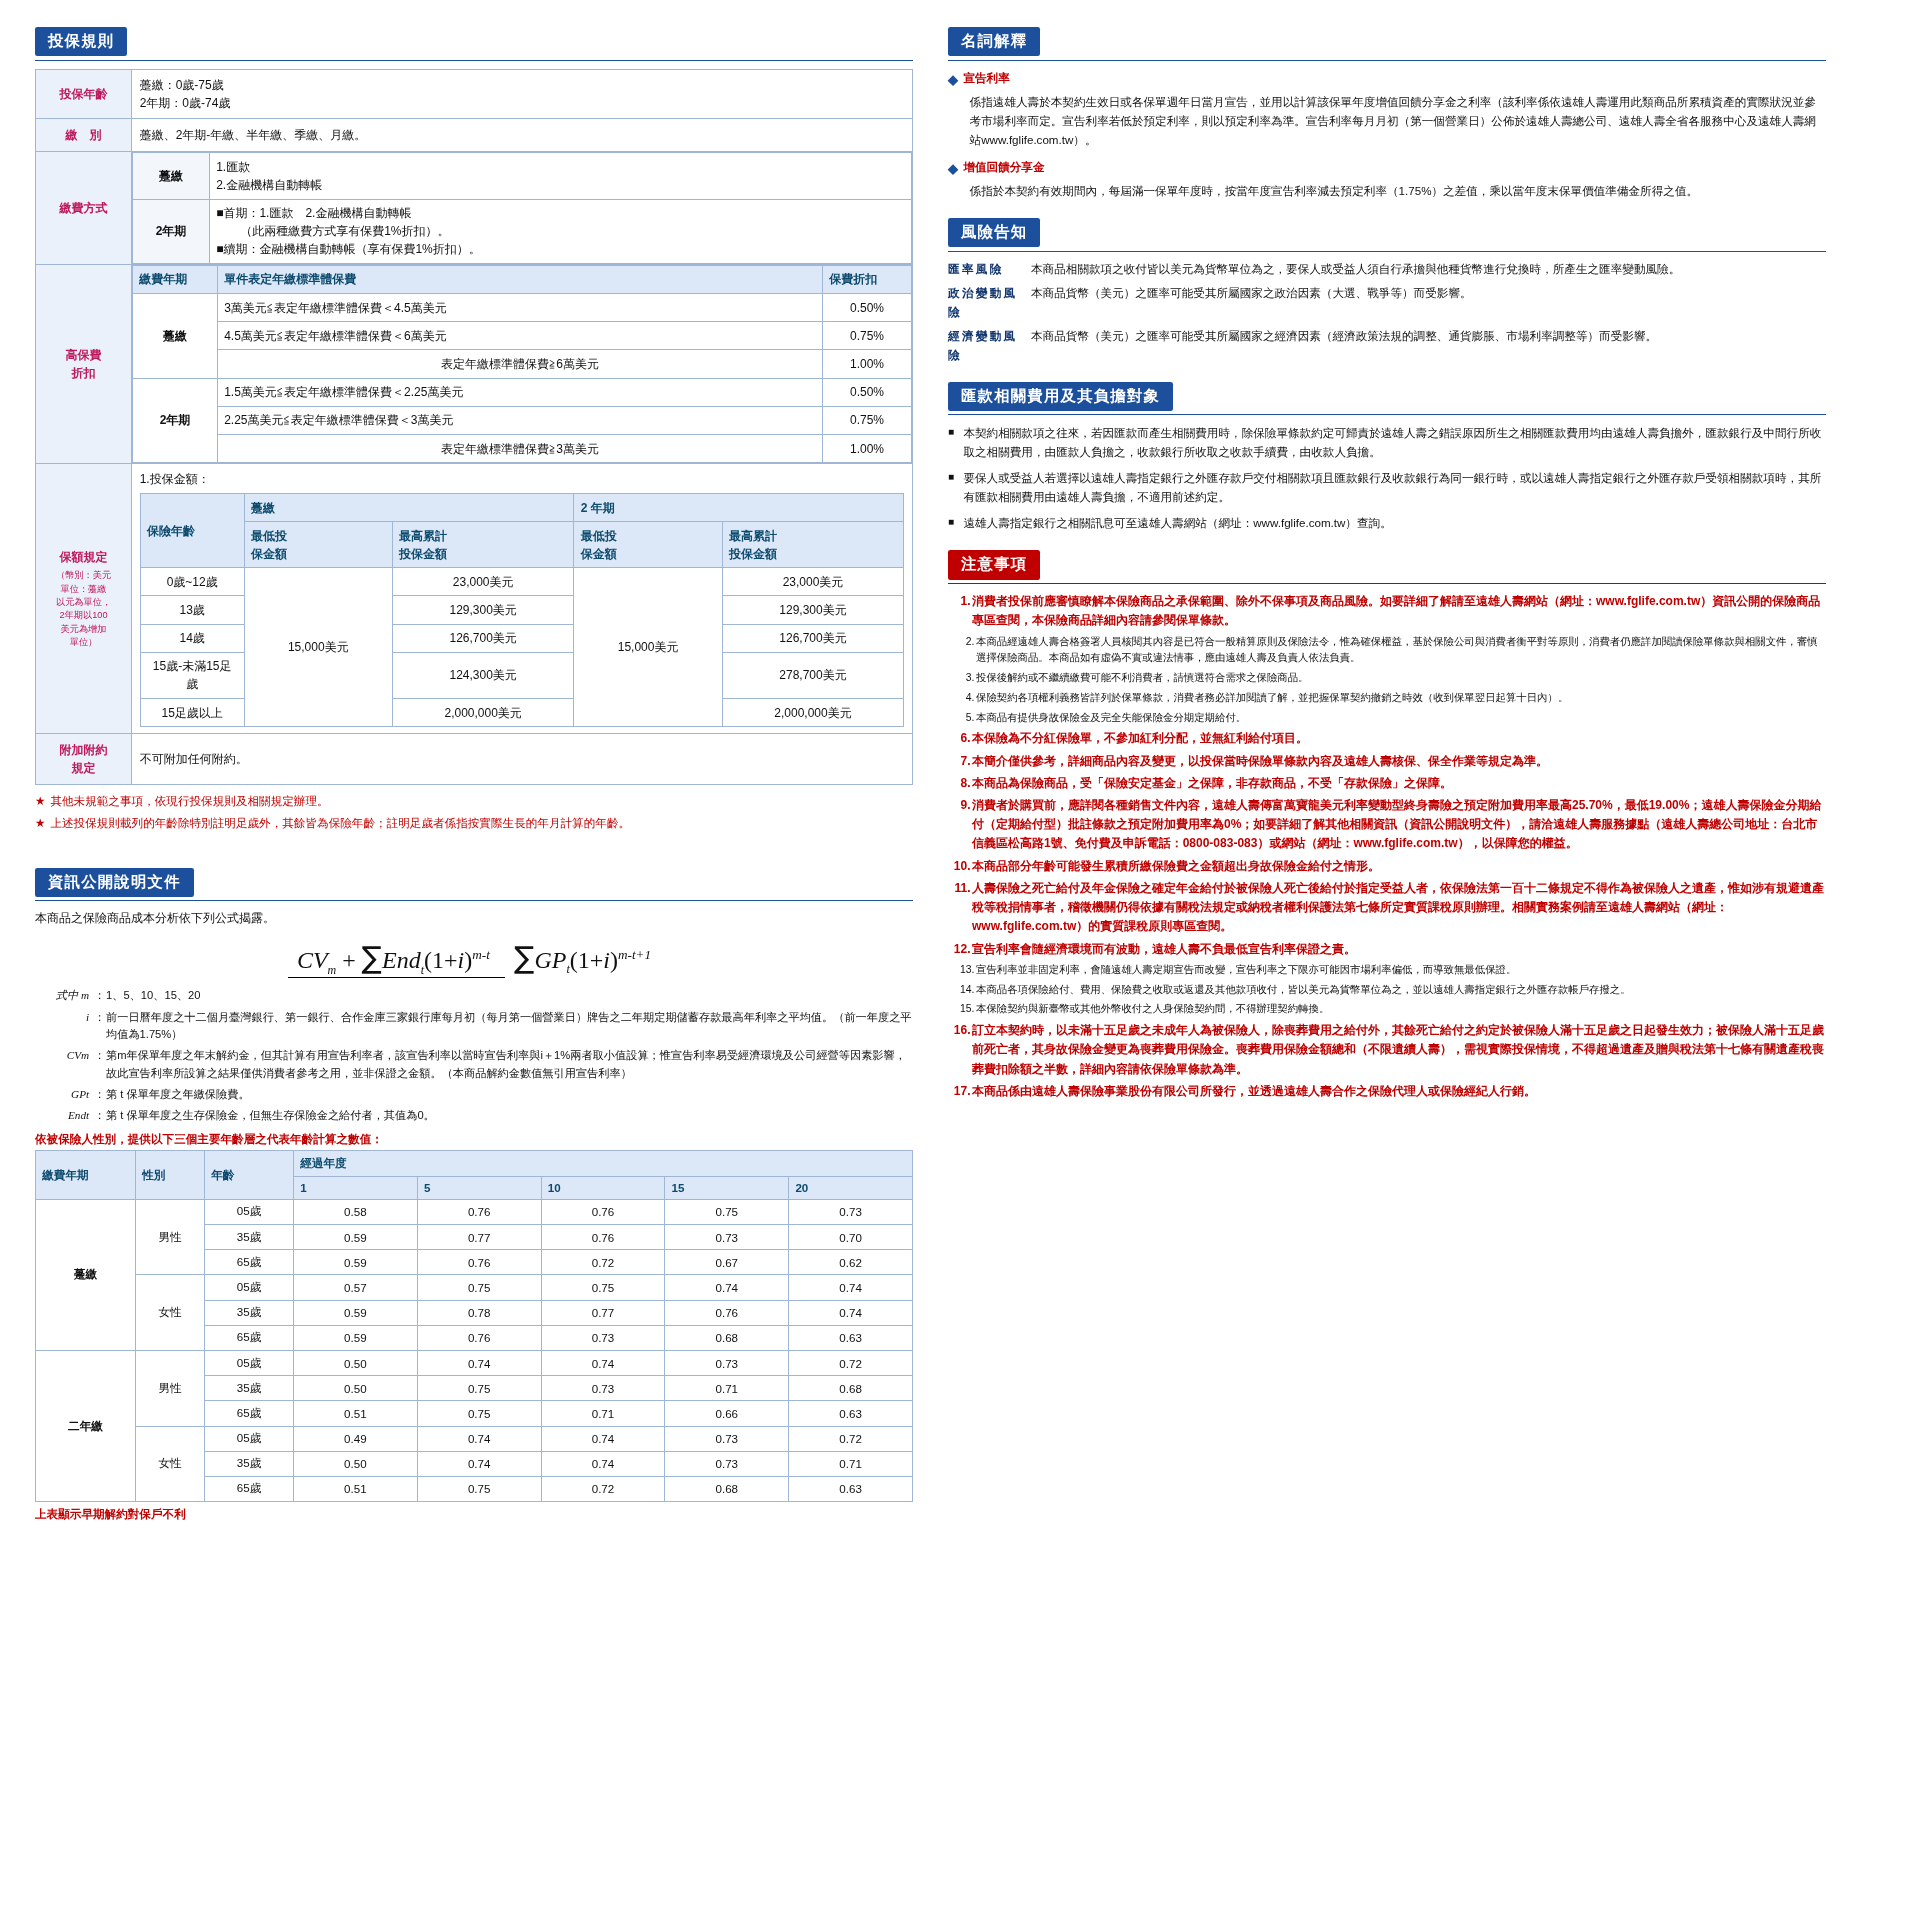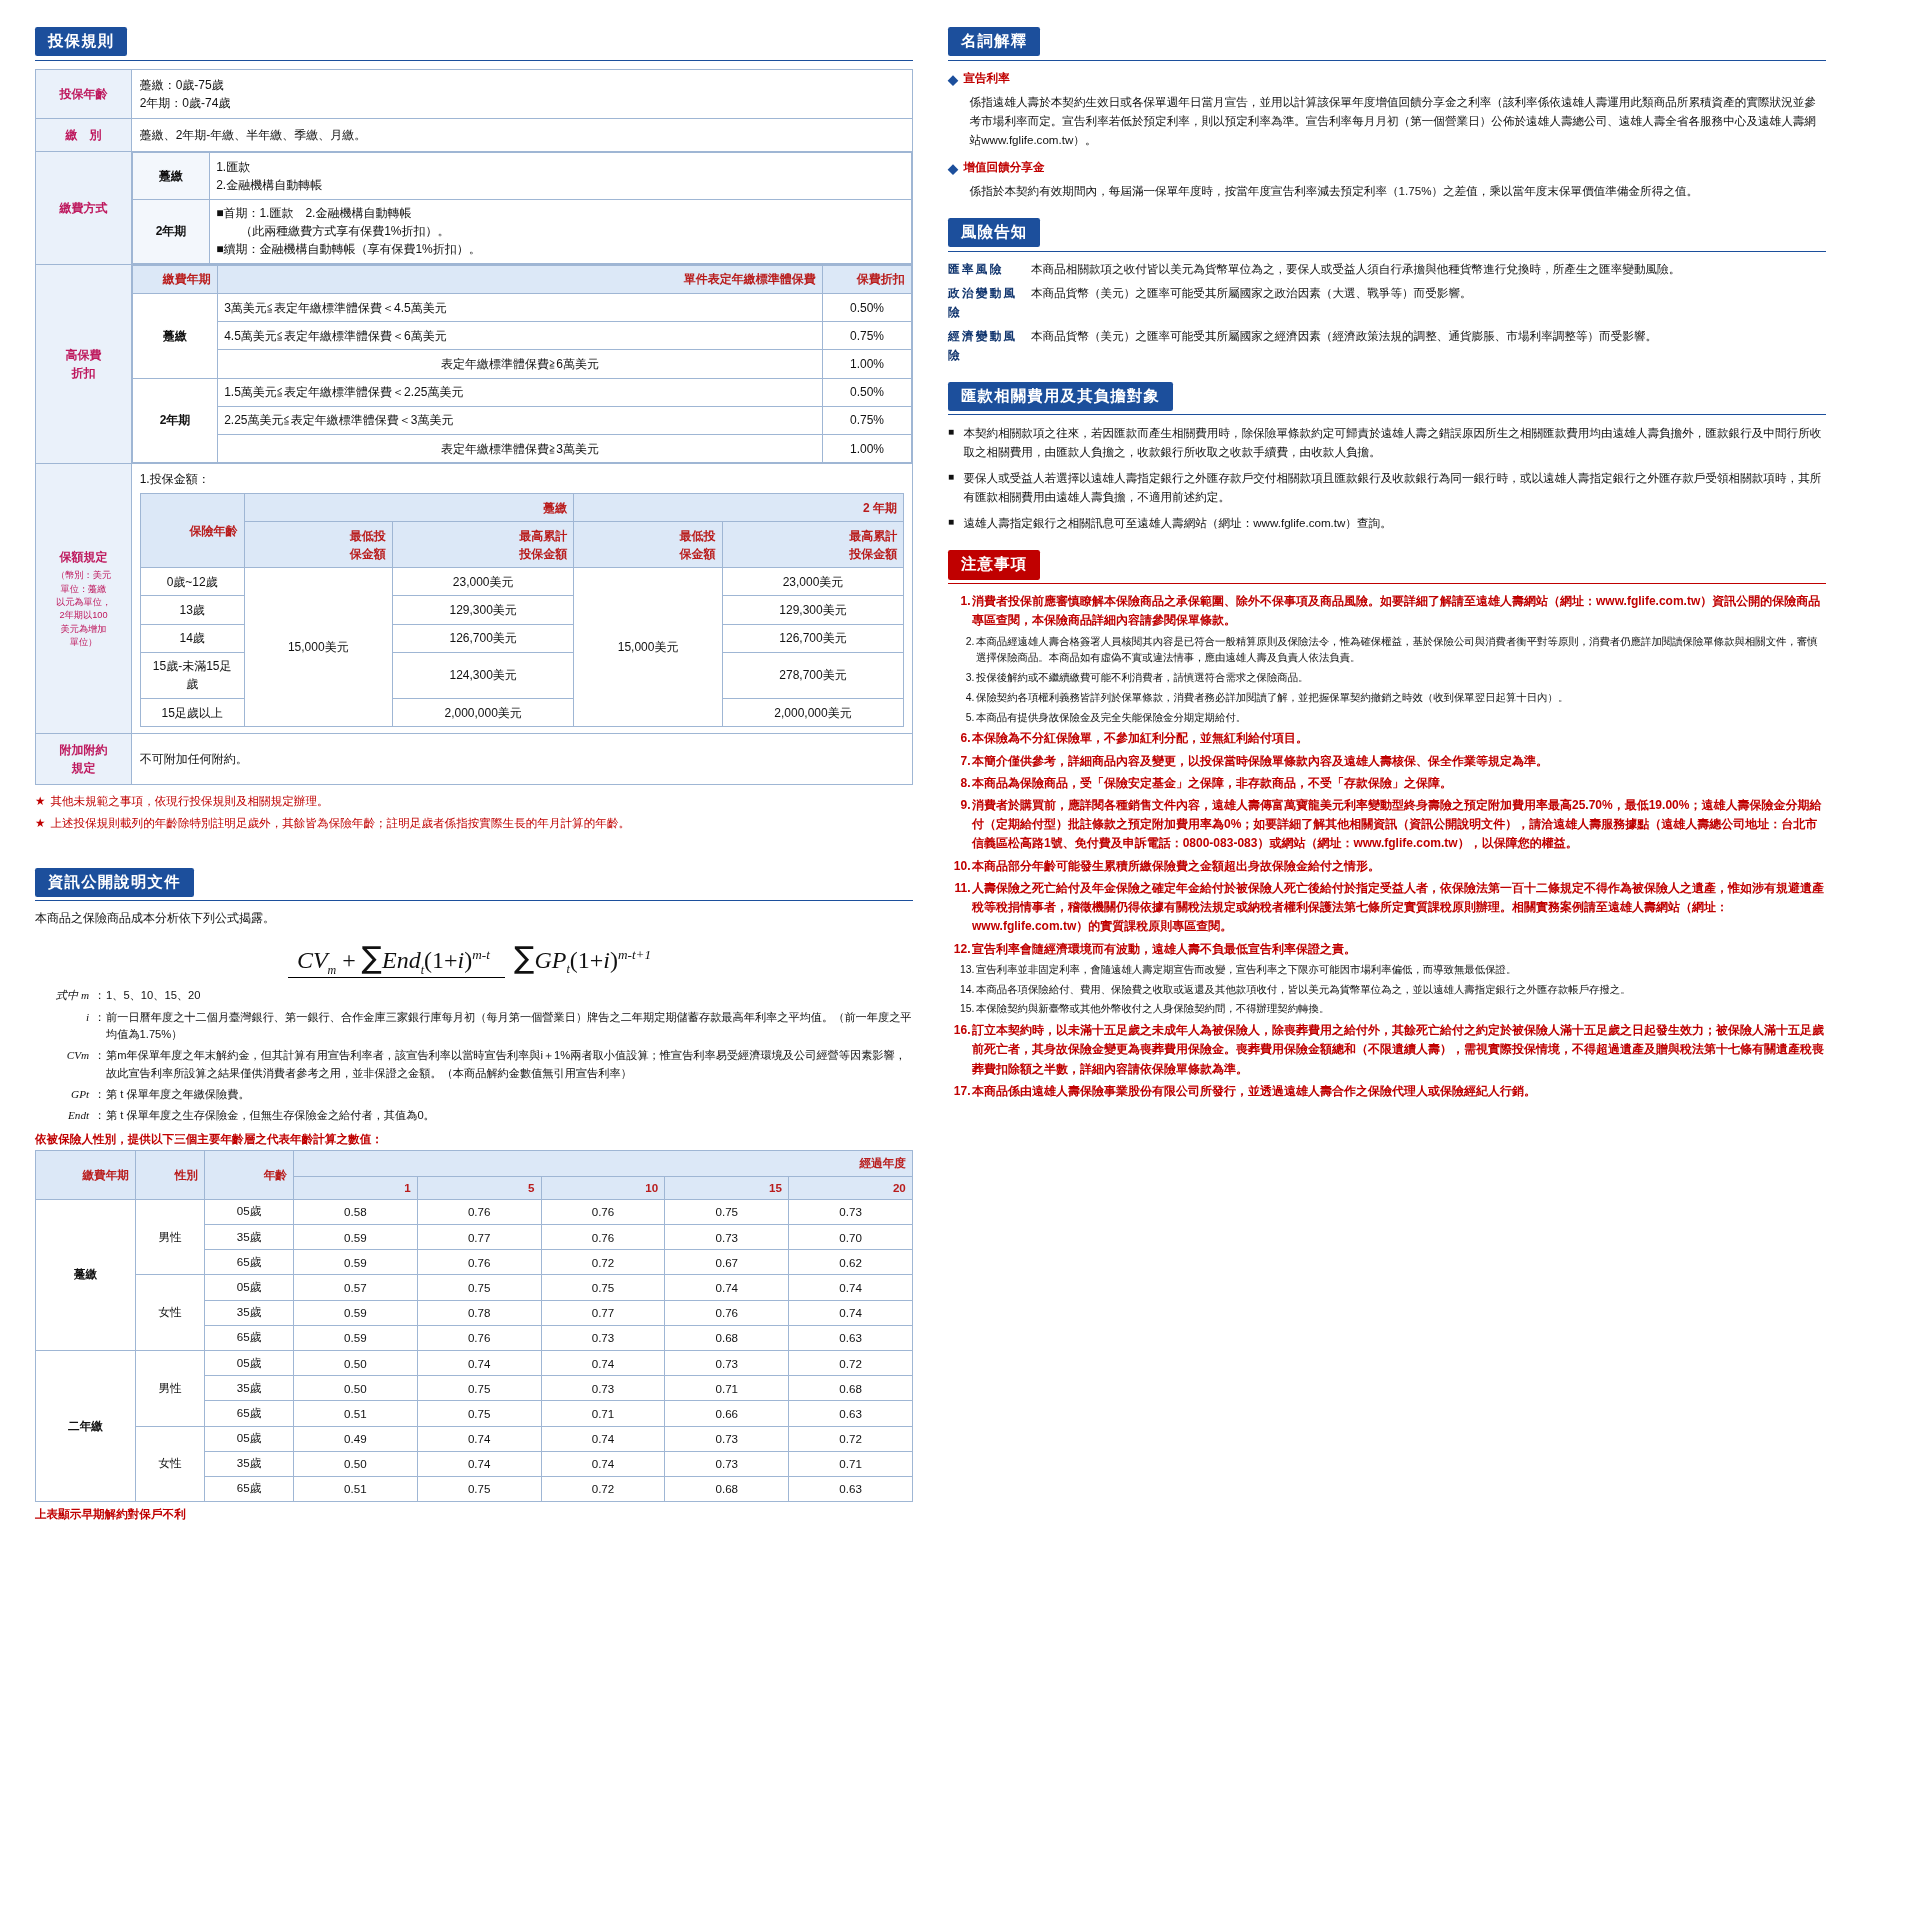--- a/index.html
+++ b/index.html
@@ -49,21 +49,21 @@
     font-weight: bold;
     color: #be185d;
     width: 96px;
     padding: 7px 3.1px;
   }
   .cell { padding: 6.2px 7.7px; }
   .c { text-align:center; }
 
   .inner { border-collapse: collapse; width: 100%; }
   .inner td { border: 0.8px solid #9fb6d4; padding: 4.6px 6.2px; }
-  .hdr { background:#dce8f7; font-weight:bold; text-align:right; color:#b91c1c;}
+  .hdr { background:#dce8f7; font-weight:bold; text-align:left; color:#0c4a6e;}
 
   .note-star {
     color:#c00000; font-size: 11.6px; line-height:1.6; margin-top: 7px;
   }
 
   
   .formula {
     text-align:center;
     font-family: "Liberation Serif", serif;
     font-size: 24px;

